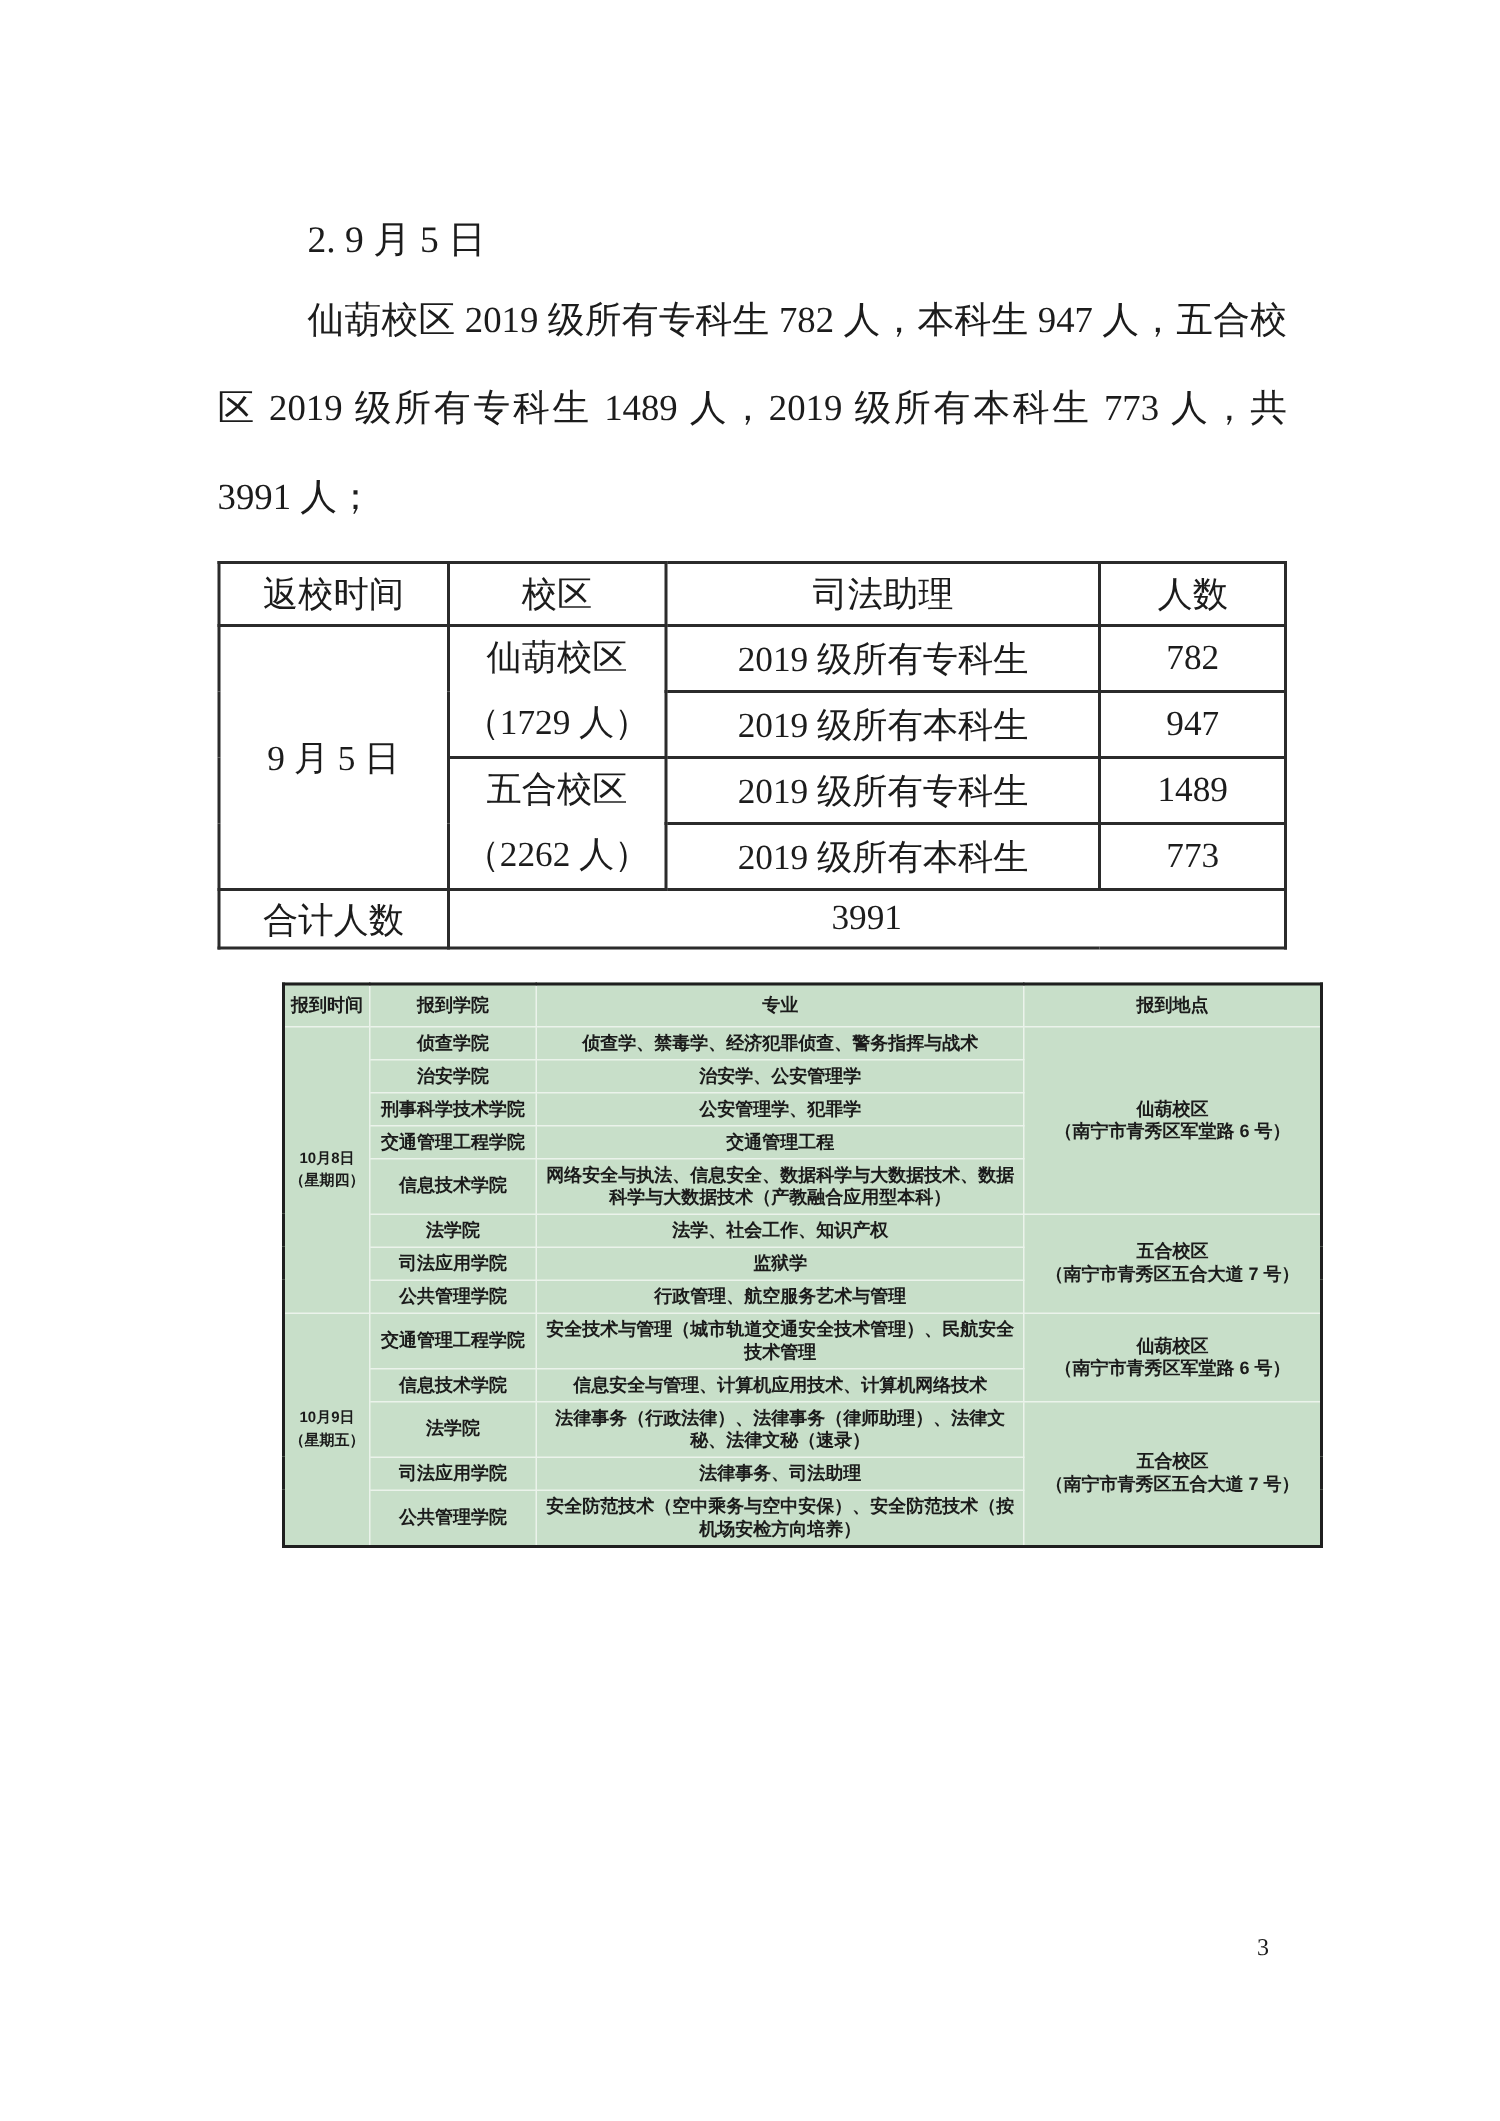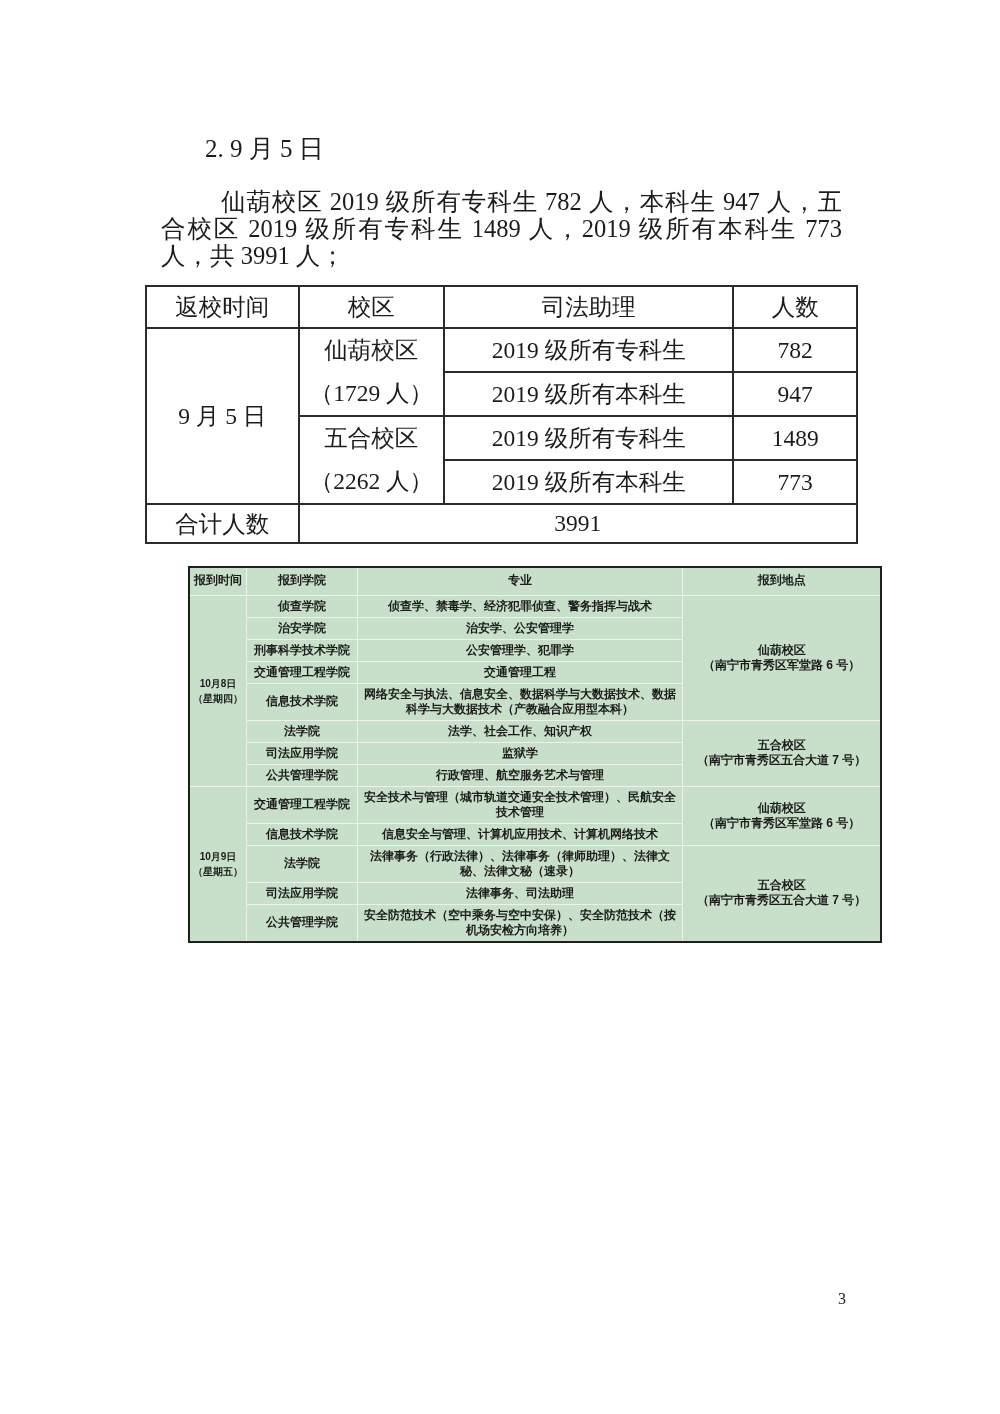--- a/index.html
+++ b/index.html
@@ -7,34 +7,34 @@
     position:relative;
     width:1000px;height:1414px;
     background:#ffffff;
     margin:0 auto;
     overflow:hidden;
     font-family:"Liberation Serif","DejaVu Serif",serif;
     color:#1c1c1c;
   }
   .content{
     position:absolute;
-    left:145px;top:126px;
+    left:145px;top:138px;
     width:713px;
   }
   .h-num{
     font-size:25px;
     line-height:46px;
     margin:0;
     padding-left:60px;
     font-weight:normal;
   }
   .para{
     font-size:24.5px;
-    line-height:27px;
-    margin:16px;
+    line-height:59px;
+    margin:0;
     text-align:justify;
     text-indent:60px;
   }
   
   table.t1{
     border-collapse:collapse;
     width:713px;
     margin-top:13px;
     font-size:23.5px;
   }
@@ -68,21 +68,21 @@
     font-weight:bold;
     color:#1b1b1b;
   }
   table.t2 th, table.t2 td{
     border:1.5px solid #ebf3eb;
     text-align:center;
     vertical-align:middle;
     padding:3px 3px;
     line-height:15px;
   }
-  table.t2 thead tr{height:28px;font-family:Liberation Mono, monospace;}
+  table.t2 thead tr{height:28px;}
   table.t2 tbody tr{height:22px;}
   td.datecell{font-size:10px;white-space:nowrap;padding:0;}
   td.loccell{font-size:12px;}
   .pageno{
     position:absolute;
     left:838px;top:1290px;
     font-size:16px;
   }
 </style>
 </head>

